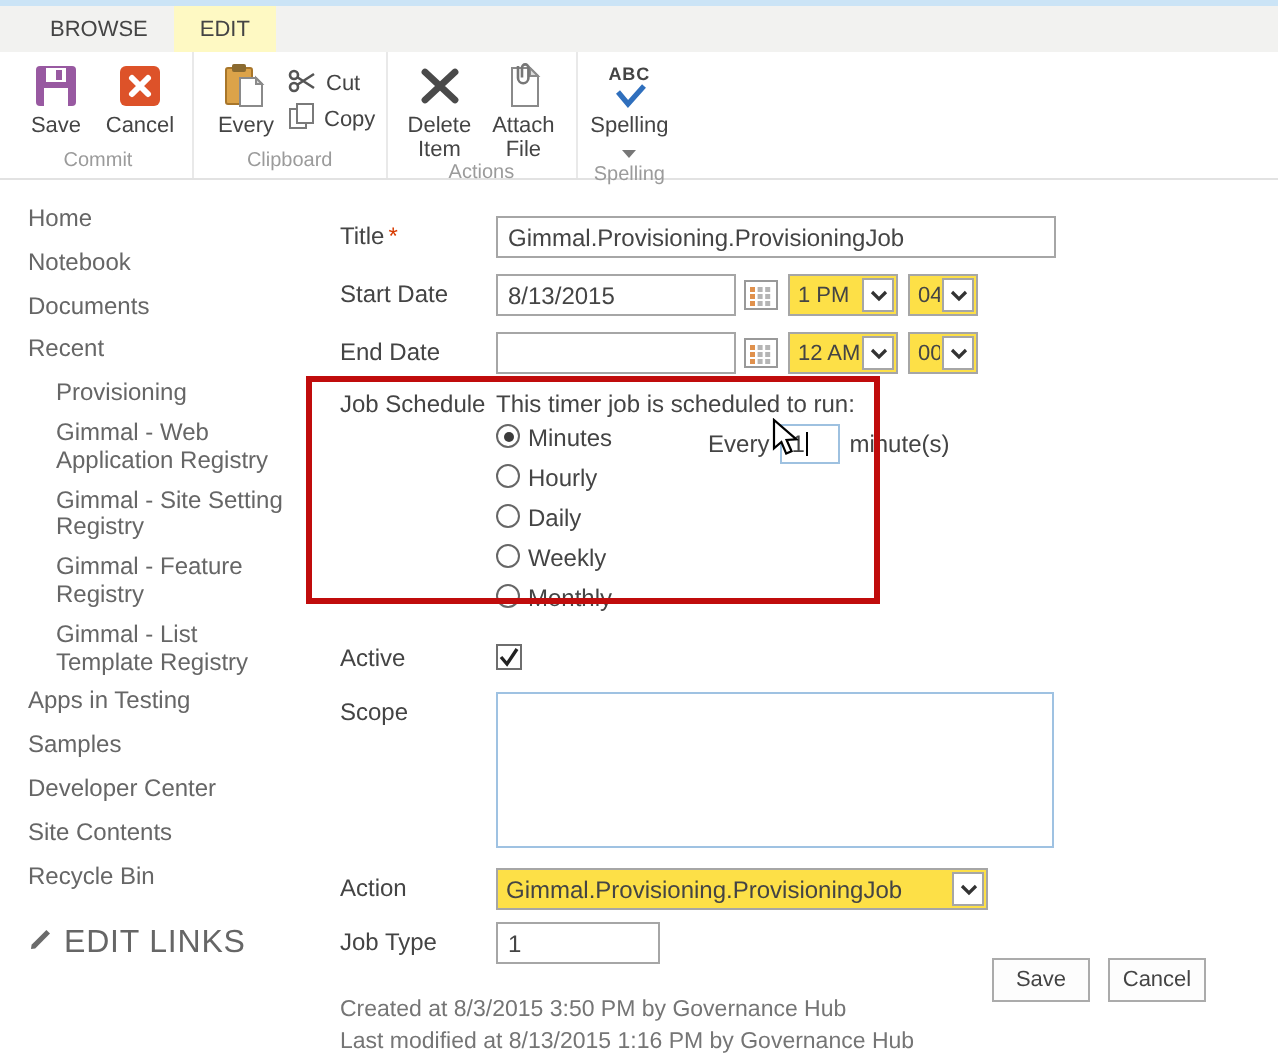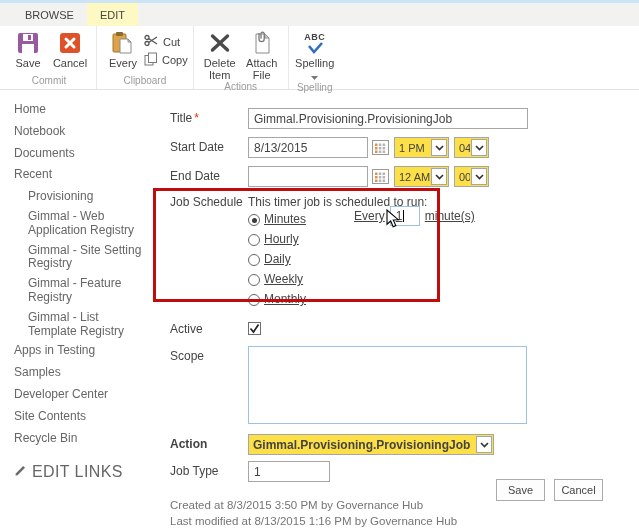--- a/index.html
+++ b/index.html
@@ -52,21 +52,21 @@
   .selectbox .chevbox { width:16px; margin:1px; border:1px solid #a6a6a6; display:flex;
                         align-items:center; justify-content:center; background:#fff; }
   .sel-hour { width:55px; margin-right:5px; } .sel-min { width:35px;justify-content:center; }
   .sel-action { width:246px; }
 
   
   .row-js { position:relative; margin-bottom:13px; margin-top:6px; }
   .annotation-box { position:absolute; left:-17px; top:-7px; width:287px; height:114px;
                     border:3px solid #c00c0c; pointer-events:none; z-index:5; }
   .js-desc { margin-bottom:3px; }
-  .js-option-row { display:flex; align-items:flex-end; margin-bottom:6px; height:14px;text-decoration:underline; }
+  .js-option-row { display:flex; align-items:flex-start; margin-bottom:6px; height:14px; }
   .radio { width:12px; height:12px; border:1px solid #666; border-radius:50%; background:#fff;
            position:relative; flex-shrink:0; margin-right:4px; cursor:pointer; }
   .radio.checked::after { content:""; position:absolute; left:2.5px; top:2.5px; right:2.5px; bottom:2.5px;
            background:#3b3b3b; border-radius:50%; }
   .radio-label { font-size:12px; }
   .every-group { display:flex; align-items:center; margin-left:48px; }
   .every-input { width:30px; height:20px; border:1px solid #9ec1e0; background:#fff; margin:0 5px;
                  display:flex; align-items:center; padding-left:5px; font-size:12px; cursor:text; }
   .caret { display:inline-block; width:1px; height:12px; background:#000; margin-left:1px; }
 
@@ -369,21 +369,21 @@
               <path d="M1.5 5.5 L4.5 9 L9.5 1.5" fill="none" stroke="#222" stroke-width="1.7"></path>
             </svg>
         </span>
       </div>
 
       <div class="frow" style="margin-bottom:10px;">
         <div class="flabel">Scope</div>
         <textarea class="scope-ta" style=""></textarea>
       </div>
 
-      <div class="frow" style="margin-bottom:6px;font-weight:bold;">
+      <div class="frow" style="margin-bottom:6px;">
         <div class="flabel">Action</div>
         <span class="selectbox sel-action">
           <span class="val" style="font-size:12px;">Gimmal.Provisioning.ProvisioningJob</span>
           <span class="chevbox">
               <svg width="9" height="6">
                 <path d="M1 1 L4.5 4.5 L8 1" fill="none" stroke="#333" stroke-width="1.6"></path>
               </svg>
             </span>
         </span>
       </div>

